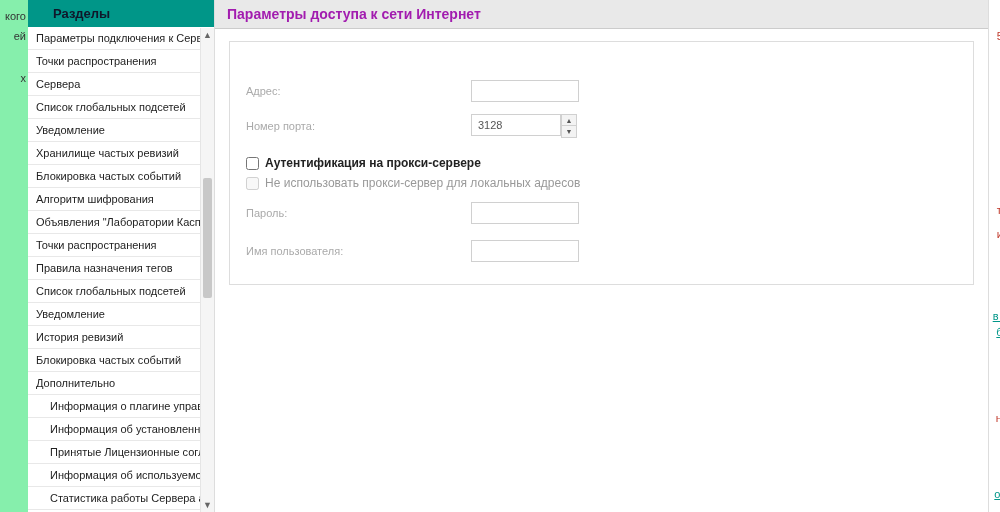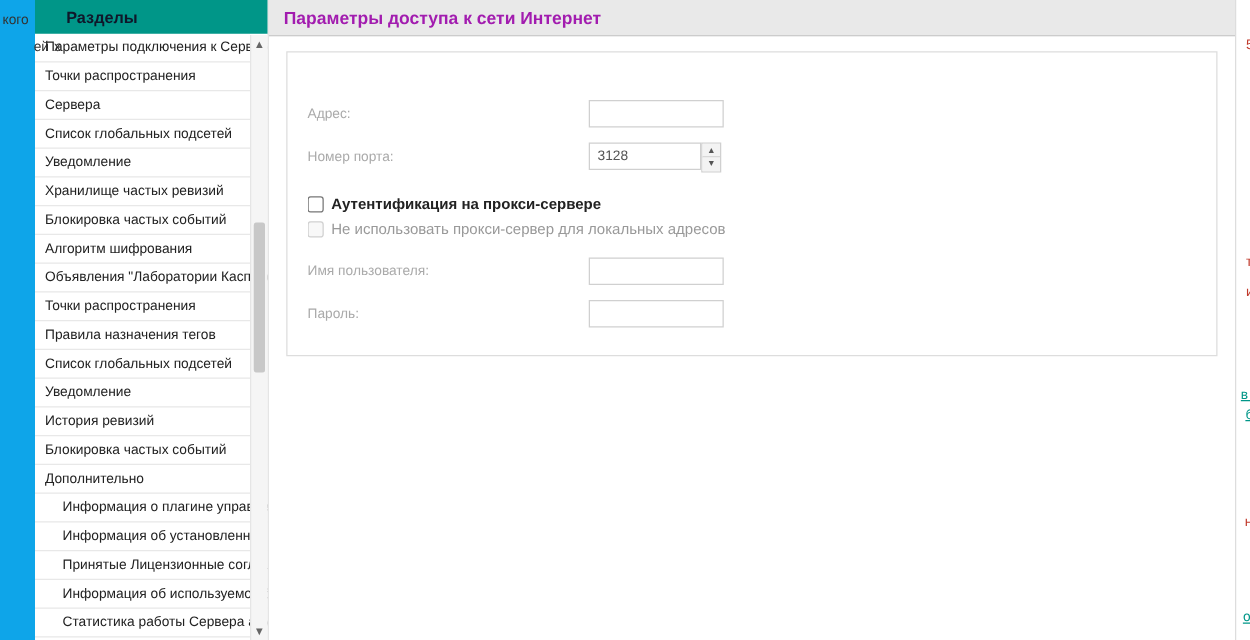--- a/index.html
+++ b/index.html
@@ -1,18 +1,18 @@
 <!DOCTYPE html>
 <html><head>
 <meta charset="utf-8">
 <style>
   * { box-sizing: border-box; margin: 0; padding: 0; }
   html, body { width: 1000px; height: 512px; font-family: Arial, sans-serif; font-size: 11px; color: #333; overflow: hidden; background: #fff; }
   .root { display: flex; width: 100%; height: 100%; }
-  .left-cutoff { width: 28px; flex-shrink: 0; display: flex; flex-direction: row; padding-top: 6px; font-size: 11px; color: #333; background: #0ea5e9; border-right: none; }
+  .left-cutoff { width: 28px; flex-shrink: 0; display: flex; flex-direction: column; padding-top: 6px; font-size: 11px; color: #333; background: #86efac; border-right: none; }
   .left-cutoff span { text-align: right; padding: 4px 2px; }
   .sidebar { width: 187px; flex-shrink: 0; display: flex; flex-direction: column; border-right: 1px solid #ddd; position: relative; }
   .sidebar-header { background: #009688; color: #0f172a; font-weight: bold; font-size: 13px; padding: 6px 25px; }
   .sidebar-items { flex: 1; overflow-y: hidden; overflow-x: hidden; }
   .sidebar-item { padding: 5px 8px; border-bottom: 1px solid #e8e8e8; white-space: nowrap; overflow: hidden; cursor: pointer; color: #222; font-size: 11px; }
   .sidebar-subitem { padding: 5px 8px 5px 22px; border-bottom: 1px solid #e8e8e8; white-space: nowrap; overflow: hidden; cursor: pointer; color: #222; font-size: 11px; }
   .scrollbar-fake { position: absolute; right: 0; top: 28px; bottom: 0; width: 14px; background: #f5f5f5; border-left: 1px solid #e5e5e5; }
   .scrollbar-thumb { position: absolute; left: 2px; right: 2px; top: 150px; height: 120px; background: #c8c8c8; border-radius: 2px; }
   .scrollbar-arrow { position: absolute; left: 0; right: 0; height: 14px; text-align: center; color: #666; font-size: 9px; line-height: 14px; cursor: pointer; }
   .scrollbar-arrow.up { top: 0; }
@@ -39,21 +39,21 @@
   .right-panel { width: 20px; flex-shrink: 0; border-left: 1px solid #ddd; position: relative; background: #fff; }
   .right-panel span { position: absolute; font-size: 11px; color: #c0392b; white-space: nowrap; }
   .right-panel span.link { color: #009688; text-decoration: underline; }
 </style>
 </head>
 <body>
 
 <div class="root">
   <div class="left-cutoff">
     <span>кого</span>
-    <span style="margin-top:22px">ей</span>
+    <span style="">ей</span>
     <span style="margin-top:22px">х</span>
   </div>
 
   <div class="sidebar">
     <div class="sidebar-header">Разделы</div>
     <div class="sidebar-items" id="sidebar-items">
         <div class="sidebar-item">Параметры подключения к Серверу адм</div>
         <div class="sidebar-item">Точки распространения</div>
         <div class="sidebar-item">Сервера</div>
         <div class="sidebar-item">Список глобальных подсетей</div>
@@ -111,28 +111,28 @@
         <div class="checkbox-row bold" style="margin-top:4px;">
           <input type="checkbox" style="">
           <span>Аутентификация на прокси-сервере</span>
         </div>
 
         <div class="checkbox-row muted">
           <input type="checkbox" disabled="" style="">
           <span>Не использовать прокси-сервер для локальных адресов</span>
         </div>
 
+        <div class="form-row">
+          <label>Пароль:</label>
+          <input type="password" class="user" value="" style="">
+        </div>
+
         <div class="form-row" style="margin-top:16px;">
           <label>Имя пользователя:</label>
           <input type="text" class="user" value="" style="">
-        </div>
-
-        <div class="form-row">
-          <label>Пароль:</label>
-          <input type="password" class="user" value="" style="">
         </div>
       </div>
     </div>
   </div>
 
   <div class="right-panel">
     <span style="top:30px; right:2px;">5.</span>
     <span style="top:204px; right:0px;">тр</span>
     <span style="top:228px; right:2px;">и.</span>
     <span class="link" style="top:310px; right:0px;">в К</span>

